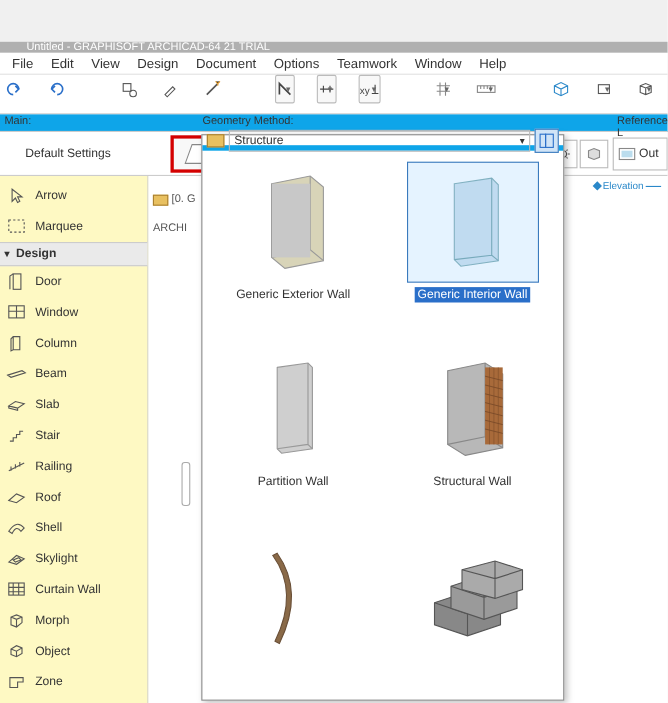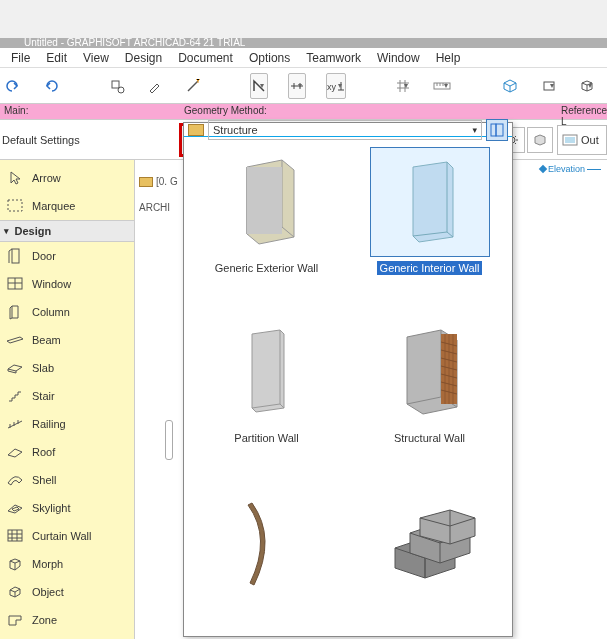--- a/index.html
+++ b/index.html
@@ -2,57 +2,57 @@
 <html><head>
 <meta charset="utf-8">
 <style>
   * { box-sizing: border-box; margin: 0; padding: 0; font-family: "Segoe UI", Tahoma, sans-serif; }
   body { background: #f0f0f0; width: 607px; height: 639px; overflow: hidden; font-size: 11px; color: #333; position: relative; }
 
   .titlebar { background: #b0b0b0; color: #fff; height: 10px; font-size: 10px; padding: 0 24px; line-height: 10px; overflow: hidden; margin-top: 38px; }
   .menubar { background: #fff; height: 20px; display: flex; align-items: center; border-bottom: 1px solid #ddd; padding: 0 4px; gap: 2px;}
   .menubar span { padding: 2px 7px; font-size: 12px; cursor: default; }
 
-  .toolbar1 { background: #fff; height: 36px; display: flex; align-items: center; border-bottom: 1px solid #ccc; padding: 0 4px; gap: 20px; }
+  .toolbar1 { background: #fff; height: 36px; display: flex; border-bottom: 1px solid #ccc; padding: 0 4px; gap: 20px; }
   .tbtn { width: 26px; height: 26px; border: 1px solid transparent; display:flex; align-items:center; justify-content:center; cursor:pointer; }
   .tbtn.box { border:1px solid #bbb; background:#f8f8f8; border-radius:2px;}
   .tbtn.dd { width: 38px; position:relative;}
   .tbtn.dd::after { content:"▾"; font-size:8px; position:absolute; right:3px; color:#666;}
   .sep { width:1px; height:24px; background:#ccc; margin:0 4px;}
 
-  .header2 { background:#f9a8d4; height:16px; display:flex; border-bottom:1px solid #ccc;}
+  .header2 { background:#0ea5e9; height:16px; display:flex; border-bottom:1px solid #ccc;}
   .header2 div { font-size:10px; padding:1px 4px; }
   .hmain { width:180px; }
   .hlayer { width:240px;}
   .hgeom { flex:1;}
   .href { width:50px;}
 
   .row2 { background:#fff; height:40px; display:flex; align-items:center; border-bottom:1px solid #ccc;}
-  .def-settings { width:179px; padding-left:2px; font-size:11px;}
+  .def-settings { width:155px; padding-left:23px; font-size:11px;}
   .favdrop { width:60px; height:34px; border:3px solid #d40000; display:flex; align-items:center; justify-content:center; position:relative; background:#f8f8f8;}
   .favdrop .inner { width:28px; height:18px; border:1px solid #888; transform:skewX(-20deg); background:#fff;}
   .favdrop::after { content:"▾"; position:absolute; right:4px; font-size:9px; color:#444;}
   .searchbox { flex:1; height:24px; border:1px solid #bbb; margin:0 4px 0 0; display:flex; align-items:center; padding:0 4px; color:#888; font-style:italic;}
   .gear { width:26px; height:26px; border:1px solid #bbb; display:flex; align-items:center; justify-content:center; margin-right:2px;}
   .cube3d { width:26px; height:26px; border:1px solid #bbb; display:flex; align-items:center; justify-content:center;}
   .refbtn { width:50px; height:30px; border:1px solid #bbb; margin-left:4px; display:flex; align-items:center; padding:0 4px; font-size:11px;}
 
   .body { display:flex; height: calc(639px - 10px - 20px - 36px - 16px - 40px); background:#fff;}
   .sidebar { width:135px; border-right:1px solid #ccc; background:#fef9c3; display:flex; flex-direction:column; padding-top:4px;}
   .side-item { height:28px; display:flex; align-items:center; gap:8px; padding:0 6px; cursor:pointer;}
   .side-item .ic { width:18px; height:16px; display:flex; align-items:center; justify-content:center;}
   .side-group { height:22px; display:flex; align-items:center; gap:6px; padding:0 4px; background:#eaeaea; border-top:1px solid #ccc; border-bottom:1px solid #ccc; font-weight:bold;}
   .side-group::before { content:"▾"; font-size:9px;}
   .side-item.selected { background:#fff; border:3px solid #d40000; margin:0; padding:0 3px;}
   
   .canvas-area { flex:1; position:relative; background:#fff;}
   .marker-text { position:absolute; font-size:10px; color:#555;}
   
   .flyout { position:absolute; left:183px; top:122px; width:330px; height:515px; background:#fff; border:1px solid #888; box-shadow:2px 2px 6px rgba(0,0,0,0.25); display:flex; flex-direction:column;}
-  .fly-top { height:14px; display:flex; align-items:center; border-bottom:1px solid #0ea5e9; padding:0 4px; gap:4px;}
+  .fly-top { height:14px; display:flex; align-items:center; border-bottom:5px solid #0ea5e9; padding:0 4px; gap:4px;}
   .folder-ic { width:16px; height:12px; background:#e8c060; border:1px solid #aa8030;}
   .struct-sel { flex:1; height:20px; border:1px solid #bbb; display:flex; align-items:center; padding:0 4px; font-size:11px; position:relative;}
   .struct-sel::after { content:"▾"; position:absolute; right:4px; font-size:9px;}
   .struct-btn { width:22px; height:22px; border:1px solid #3a7abd; background:#d0e4f7; display:flex; align-items:center; justify-content:center;}
   .fly-grid { flex:1; padding:10px 6px; display:grid; grid-template-columns:1fr 1fr; gap:20px 10px; overflow:hidden;}
   .fav-item { display:flex; flex-direction:column; align-items:center; gap:4px;}
   .fav-thumb { width:120px; height:110px; display:flex; align-items:center; justify-content:center; border:2px solid transparent;}
   .fav-item.sel .fav-thumb { border:1px solid #3a7abd; background:#e5f3ff;}
   .fav-label { font-size:11px; text-align:center; padding:1px 3px;}
   .fav-item.sel .fav-label { background:#2a6fc9; color:#fff;}

